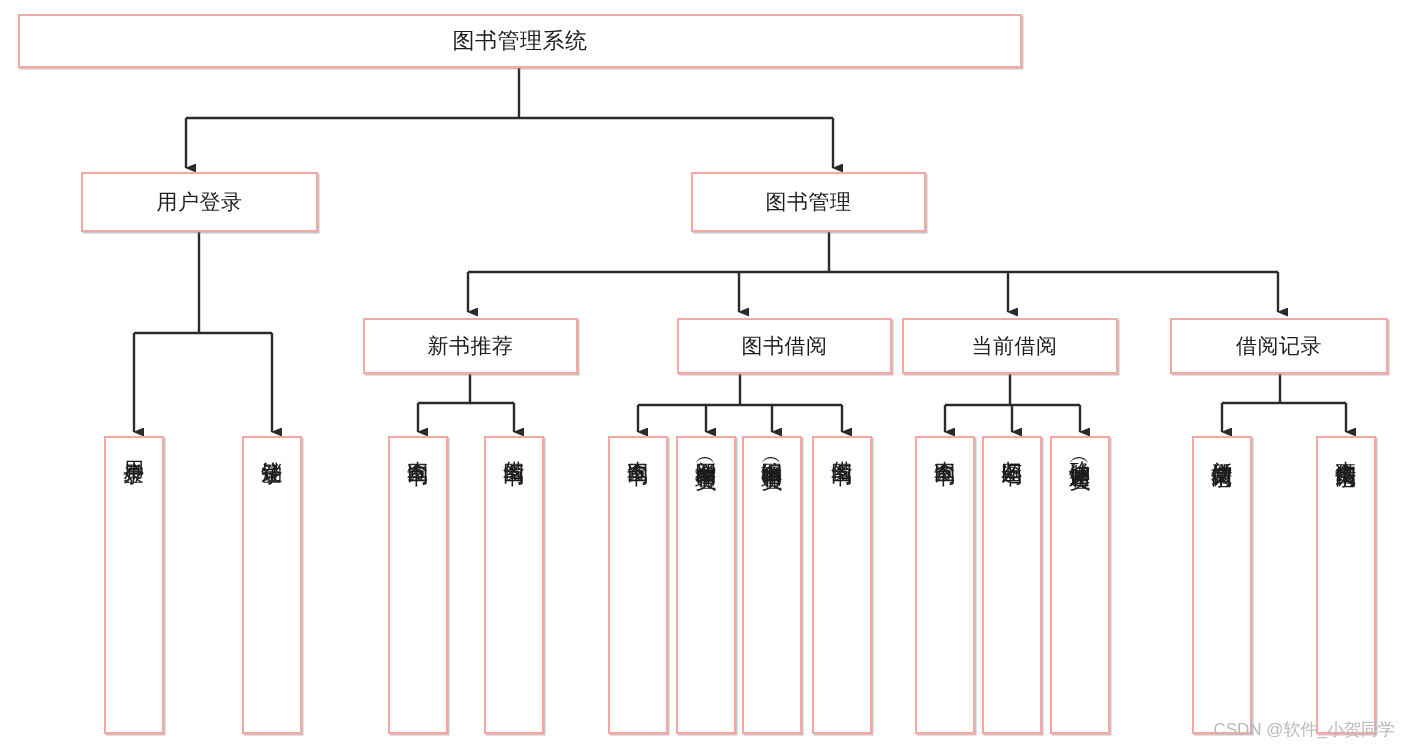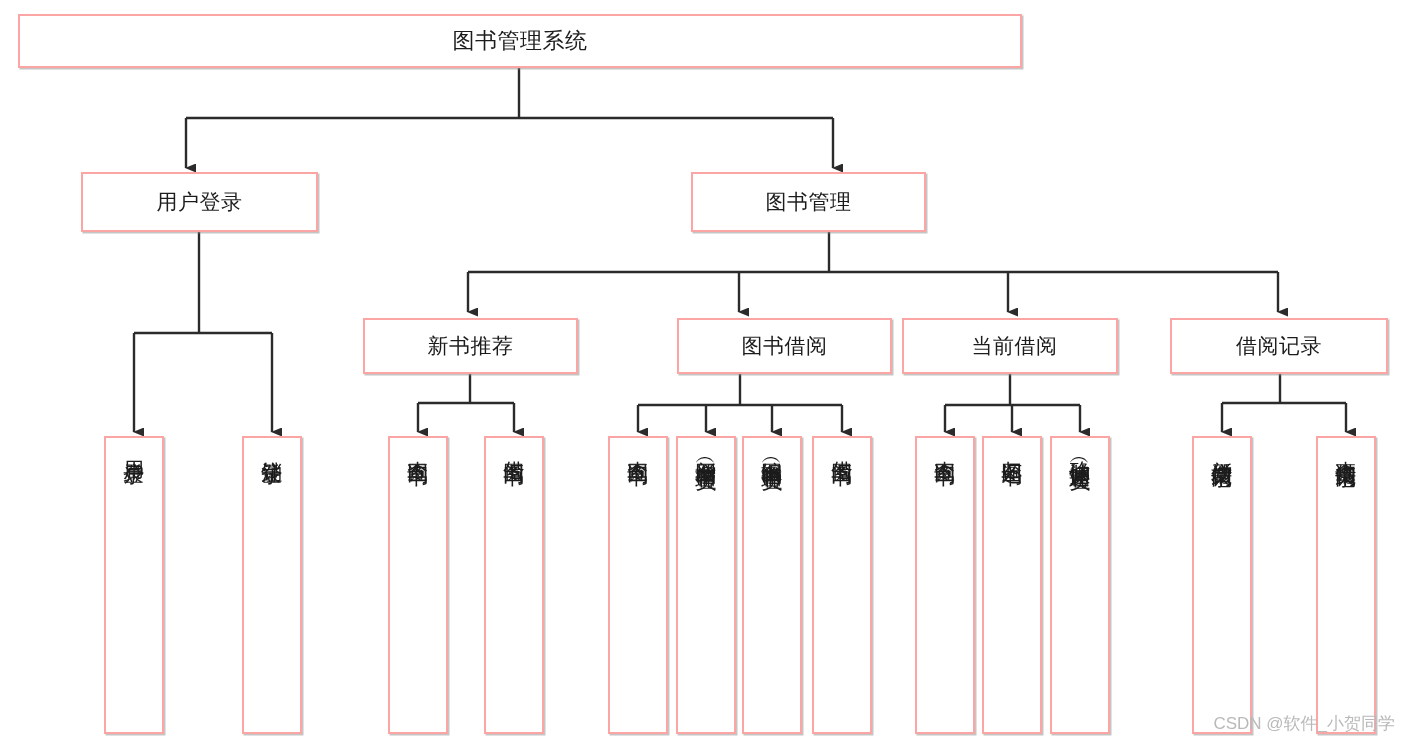--- a/index.html
+++ b/index.html
@@ -55,21 +55,21 @@
     writing-mode: vertical-rl;
     text-orientation: upright;
     line-height: 1.12;
     letter-spacing: 1.5px;
     white-space: nowrap;
     text-align: left;
   }
   #watermark {
     position: absolute;
     right: 10px;
-    bottom: 12px;
+    bottom: 6px;
     font-size: 17px;
     color: #b9b9b9;
     white-space: nowrap;
     pointer-events: none;
   }
 </style>
 </head>
 <body>
 
 <div id="diagram-root">

